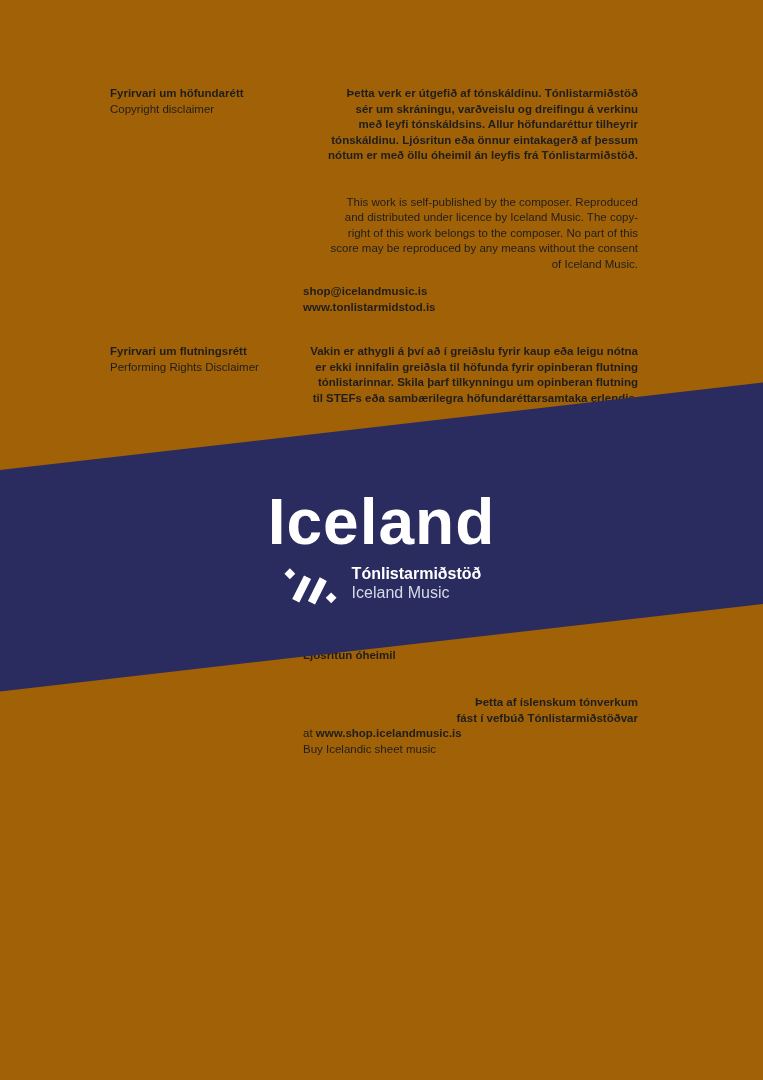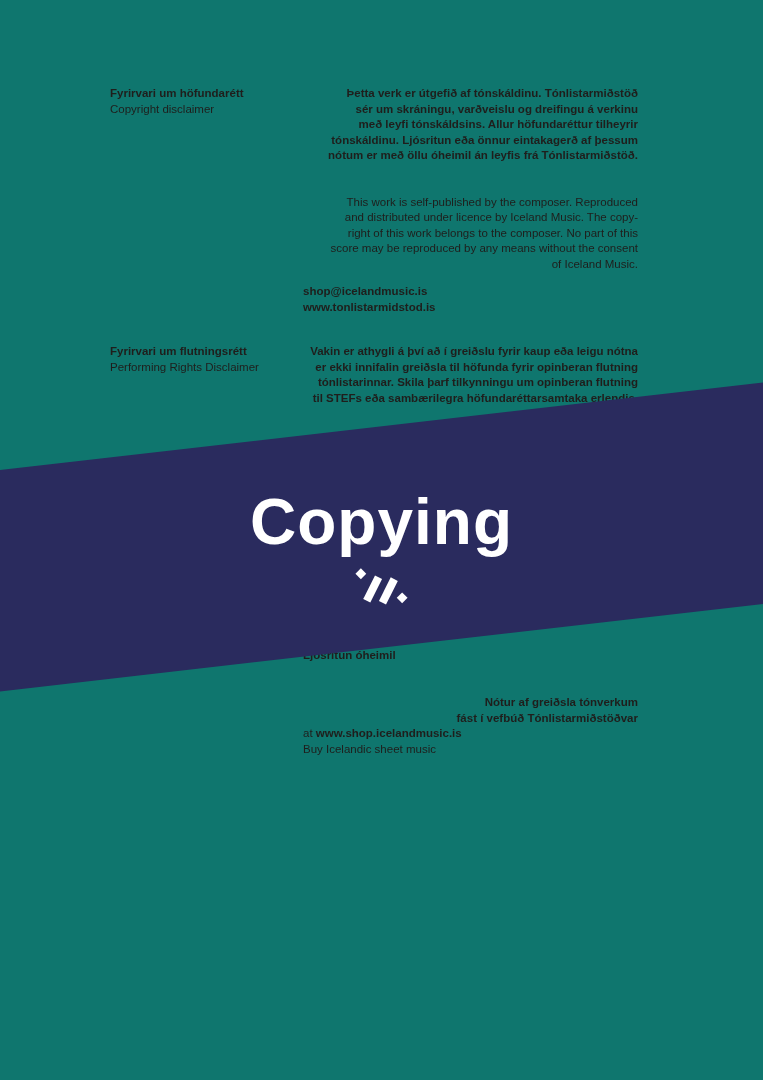--- a/index.html
+++ b/index.html
@@ -1,19 +1,19 @@
 <!DOCTYPE html>
 <html lang="is"><head>
 <meta charset="utf-8">
 <style>
   html,body{margin:0;padding:0;background:#ffffff;}
   .page{
     position:relative;
     width:763px;height:1080px;
-    background:#0f766e;
+    background:#a16207;
     overflow:hidden;
     font-family:"Liberation Sans",sans-serif;
     color:#1f1e1c;
     font-size:11.5px;
     line-height:15.5px;
   }
   .abs{position:absolute;}
   .pre{white-space:pre-line;text-align:right;}
   .b{font-weight:bold;}
   .label-col{left:110px;width:180px;}
@@ -85,34 +85,38 @@
 til STEFs eða sambærilegra höfundaréttarsamtaka erlendis.</div>
     <div class="pre mt">Attention is drawn to the fact that
 or hire of</div>
   </div>
 
   <div class="abs body-col under" style="top:648px;">
     <div class="b">Ljósritun óheimil</div>
   </div>
 
   <div class="abs body-col" style="top:695px;">
-    <div class="pre b">Nótur af greiðsla tónverkum
+    <div class="pre b">Þetta af íslenskum tónverkum
 fást í vefbúð Tónlistarmiðstöðvar</div>
     <div><span>at </span><span class="b">www.shop.icelandmusic.is</span></div>
     <div>Buy Icelandic sheet music</div>
   </div>
 
   <div class="band" style="background:#2a2b5e;"></div>
 
-  <div class="preview-word band-content">Copying</div>
+  <div class="preview-word band-content">Iceland</div>
 
   <div class="brand-row band-content">
     <span>
       <svg class="logo-svg" width="57" height="40" viewBox="0 0 58 40" xmlns="http://www.w3.org/2000/svg">
         <polygon points="8,1 13.5,6.5 8,12 2.5,6.5" fill="#ffffff"></polygon>
         <polygon points="10.4,32.2 22.4,8.2 29.6,11.8 17.6,35.8" fill="#ffffff"></polygon>
         <polygon points="26.4,34.2 38.4,10.2 45.6,13.8 33.6,37.8" fill="#ffffff"></polygon>
         <polygon points="50,25.5 55.5,31 50,36.5 44.5,31" fill="#ffffff"></polygon>
       </svg>
     </span>
+    <span class="brand-text">
+      <div class="b">Tónlistarmiðstöð</div>
+      <div class="brand-sub" style="color:#d6dbe9;">Iceland Music</div>
+    </span>
   </div>
 
 </div>
 
 </body></html>

